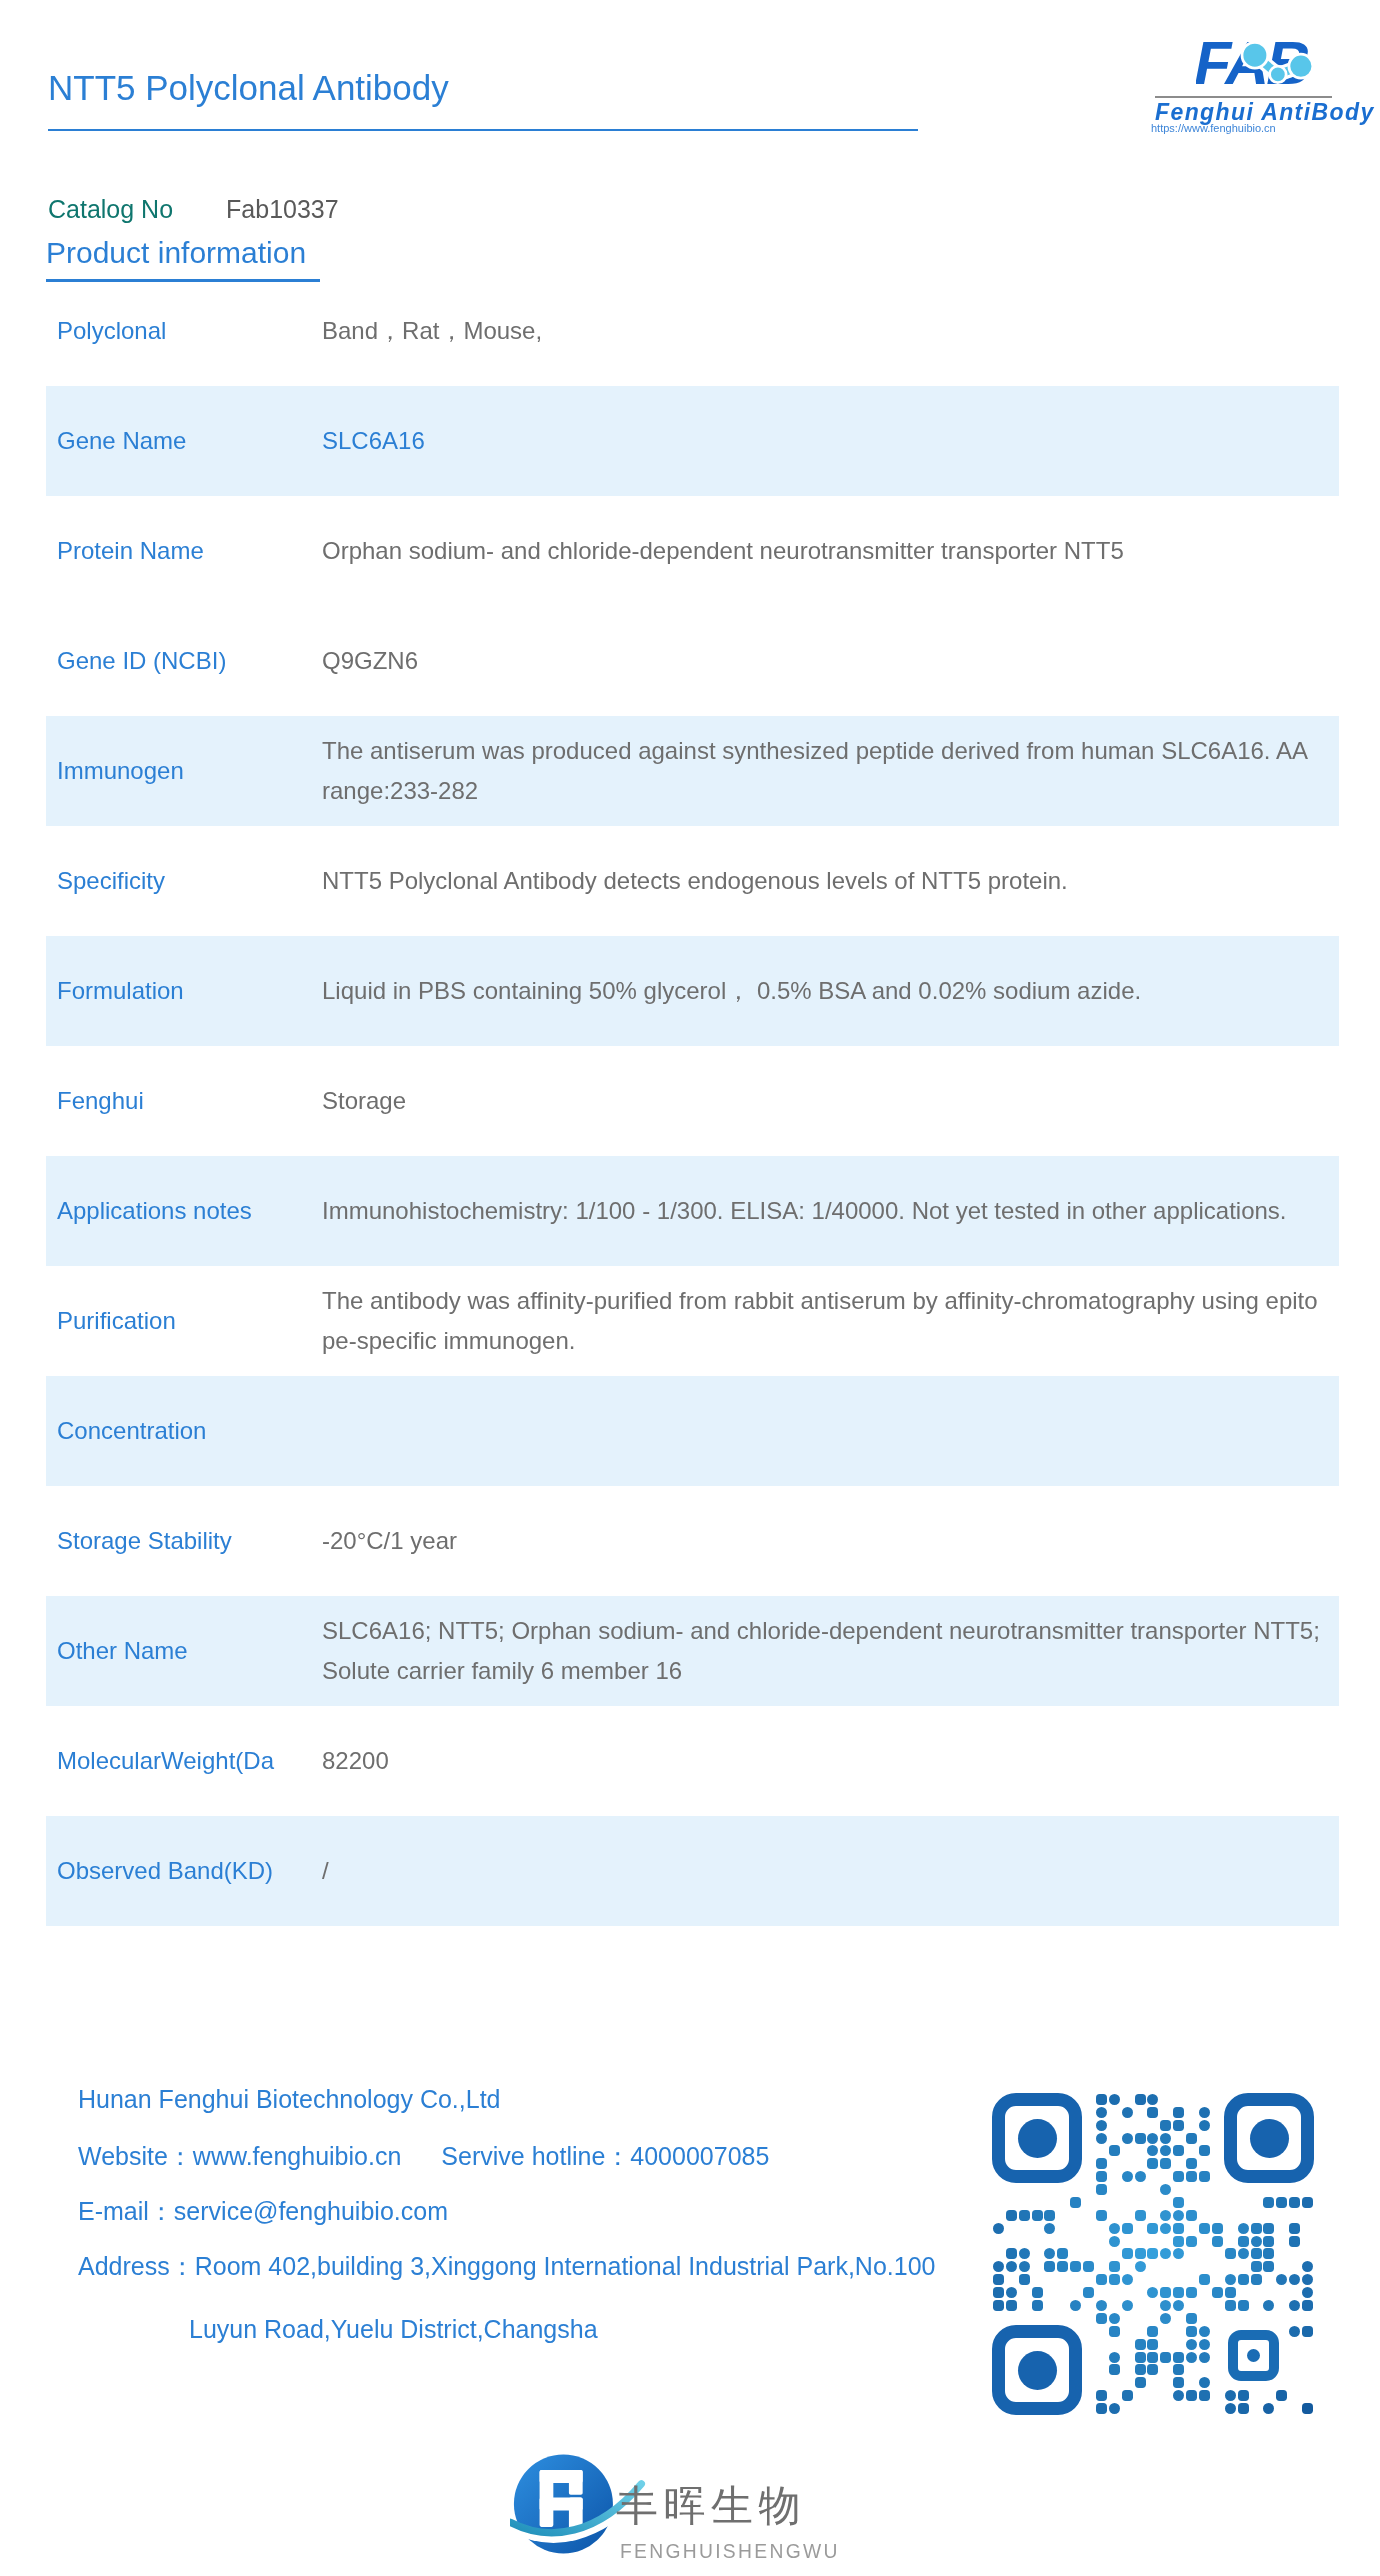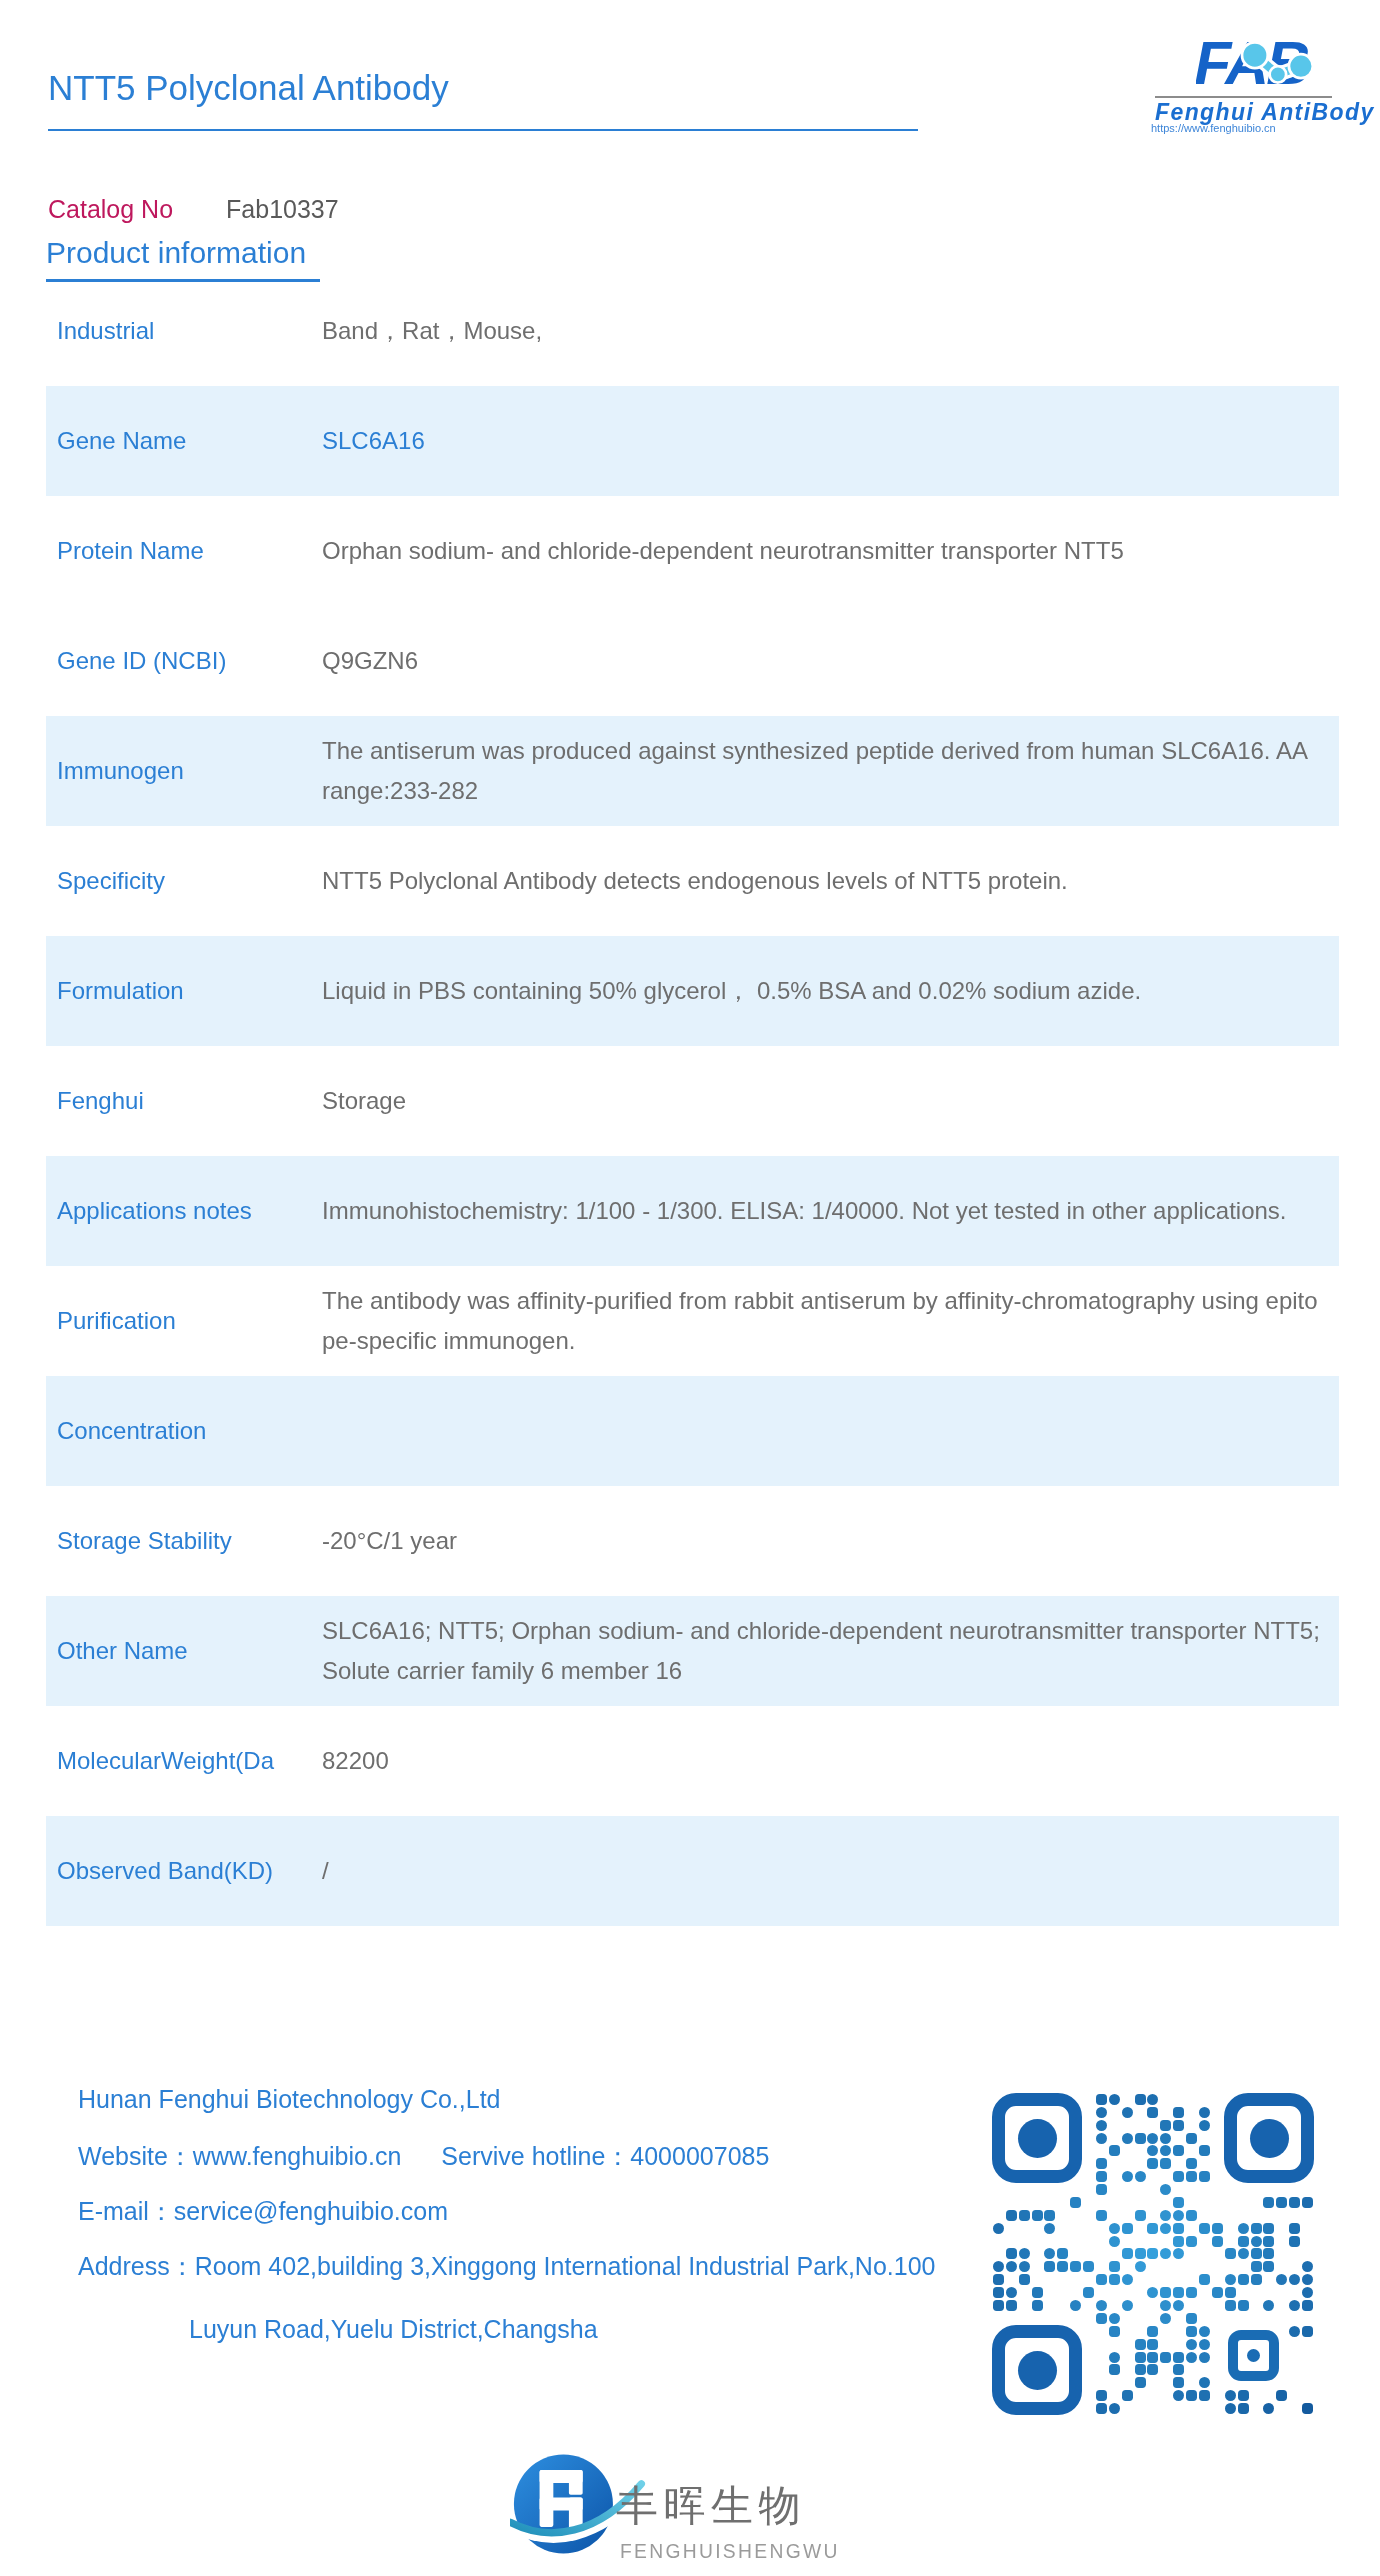--- a/index.html
+++ b/index.html
@@ -1,19 +1,19 @@
 <!DOCTYPE html>
 <html style="font-size:14.7px"><head>
 <meta charset="utf-8">
 <style>
   html,body{margin:0;padding:0;background:#ffffff;}
   #page{position:relative;width:1380px;height:2576px;background:#ffffff;overflow:hidden;
         font-family:"Liberation Sans","DejaVu Sans",sans-serif;}
   .abs{position:absolute;}
-  .blue{color:#be185d;}
+  .blue{color:#0f766e;}
 
   
   #page-title{left:48px;top:68px;font-size:35px;color:#2b7fd4;font-weight:400;white-space:nowrap;}
   #title-rule{left:48px;top:129px;width:870px;height:1.8px;background:#2b7fd4;}
   #catalog{left:48px;top:195px;font-size:25px;white-space:nowrap;}
   #catalog .val{color:#595959;margin-left:53px;}
 
   
   #fab-logo{left:1196px;top:31px;width:138px;height:63px;}
   #brand-rule{left:1155px;top:96px;width:177px;height:1.8px;background:#8c8c8c;}
@@ -82,21 +82,21 @@
 
   <div id="catalog" class="abs">
     <span class="blue">Catalog No</span><span class="val">Fab10337</span>
   </div>
 
   <div id="section-title" class="abs">Product information</div>
   <div id="section-rule" class="abs"></div>
 
   <div id="prod-table" class="abs">
       <div class="row">
-        <div class="cell-label">Industrial</div>
+        <div class="cell-label">Polyclonal</div>
         <div class="cell-value">Band，Rat，Mouse,</div>
       </div>
       <div class="row alt">
         <div class="cell-label">Gene Name</div>
         <div class="cell-value link">SLC6A16</div>
       </div>
       <div class="row">
         <div class="cell-label">Protein Name</div>
         <div class="cell-value">Orphan sodium- and chloride-dependent neurotransmitter transporter NTT5</div>
       </div>

